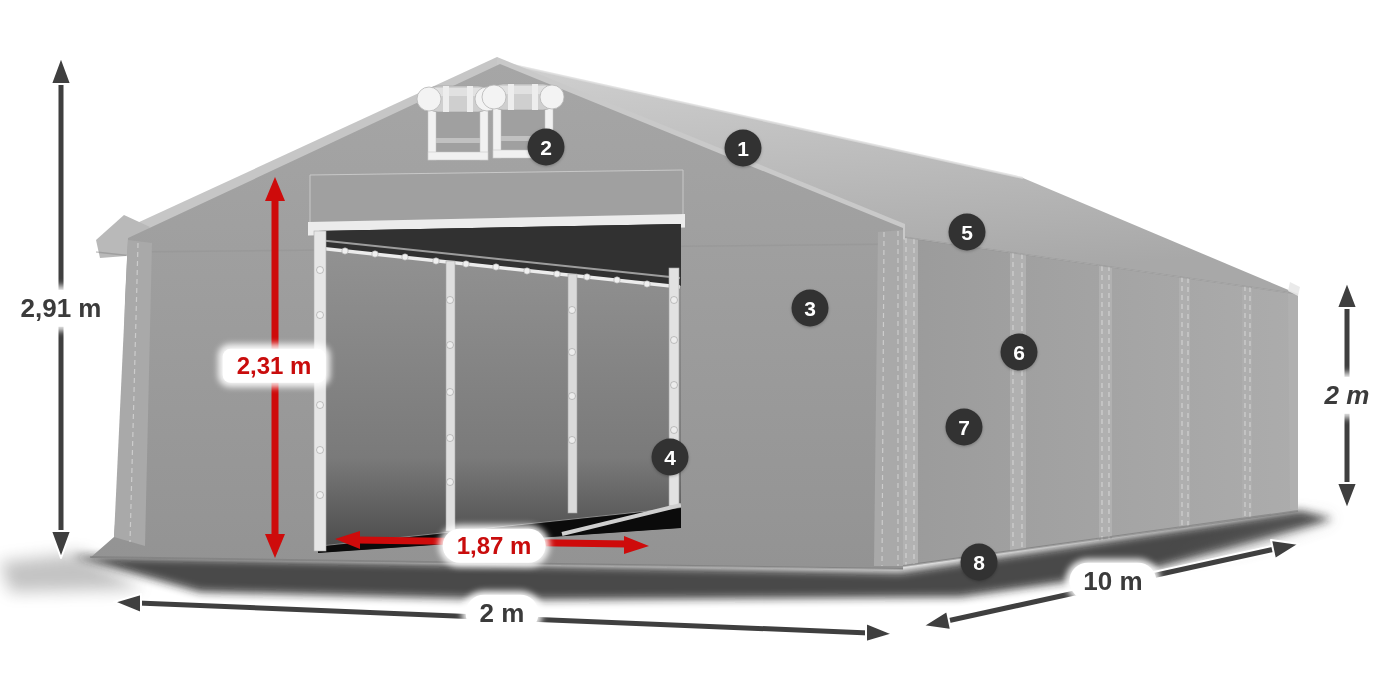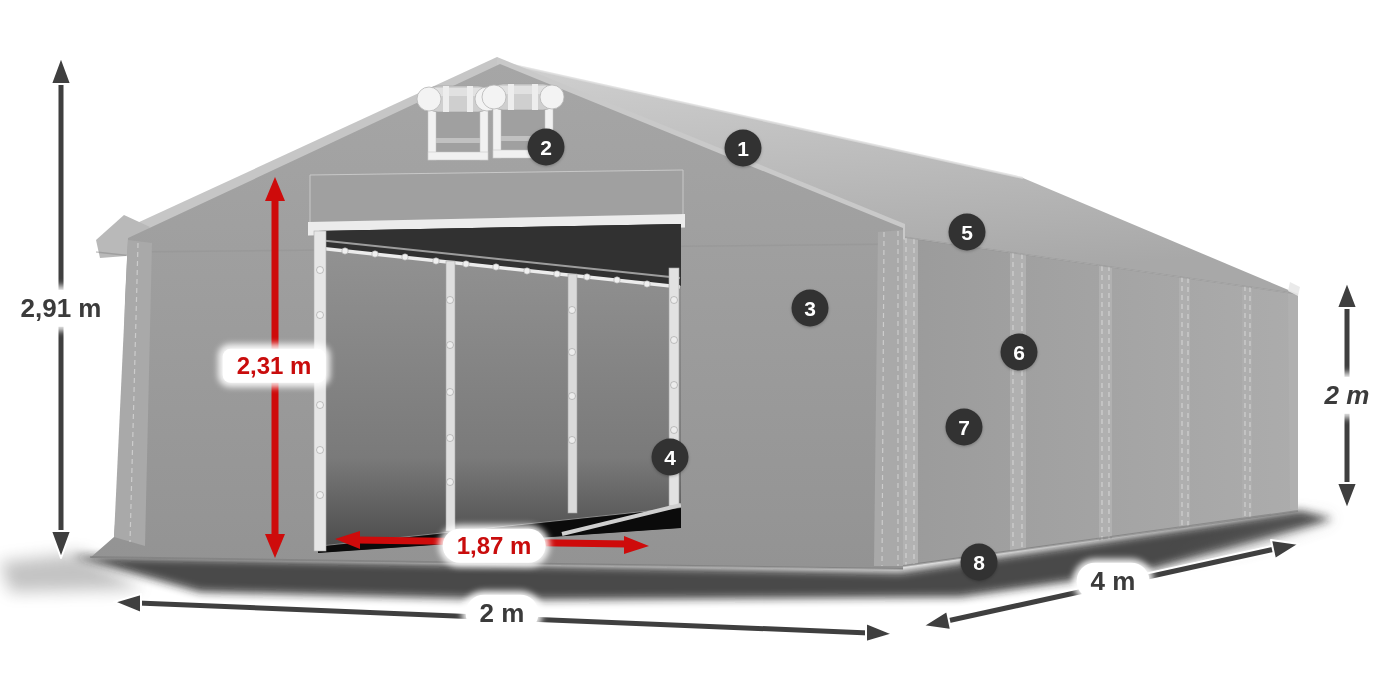--- a/index.html
+++ b/index.html
@@ -272,21 +272,21 @@
         <polygon points="1347,282 1337,308 1357,308" fill="#3f3f3f" stroke="#ffffff" stroke-width="2" stroke-linejoin="round"></polygon>
         <polygon points="1347,509 1337,483 1357,483" fill="#3f3f3f" stroke="#ffffff" stroke-width="2" stroke-linejoin="round"></polygon>
       </g>
     </g>
   </svg>
 
   <div class="pill" style="left:61px; top:308px;">2,91 m</div>
   <div class="pill red" style="left:274px; top:366px;border-radius:8px;">2,31 m</div>
   <div class="pill red" style="left:494px; top:546px;">1,87 m</div>
   <div class="pill" style="left:502px; top:613px;">2 m</div>
-  <div class="pill" style="left:1113px; top:581px;">4 m</div>
+  <div class="pill" style="left:1113px; top:581px;">10 m</div>
   <div class="pill" style="left:1347px; top:395px;font-style:italic;">2 m</div>
 
   <div class="badge" style="left:743px; top:148px;">1</div>
   <div class="badge" style="left:546px; top:147px;">2</div>
   <div class="badge" style="left:810px; top:308px;">3</div>
   <div class="badge" style="left:670px; top:457px;">4</div>
   <div class="badge" style="left:967px; top:232px;">5</div>
   <div class="badge" style="left:1019px; top:352px;">6</div>
   <div class="badge" style="left:964px; top:427px;">7</div>
   <div class="badge" style="left:979px; top:562px;">8</div>

